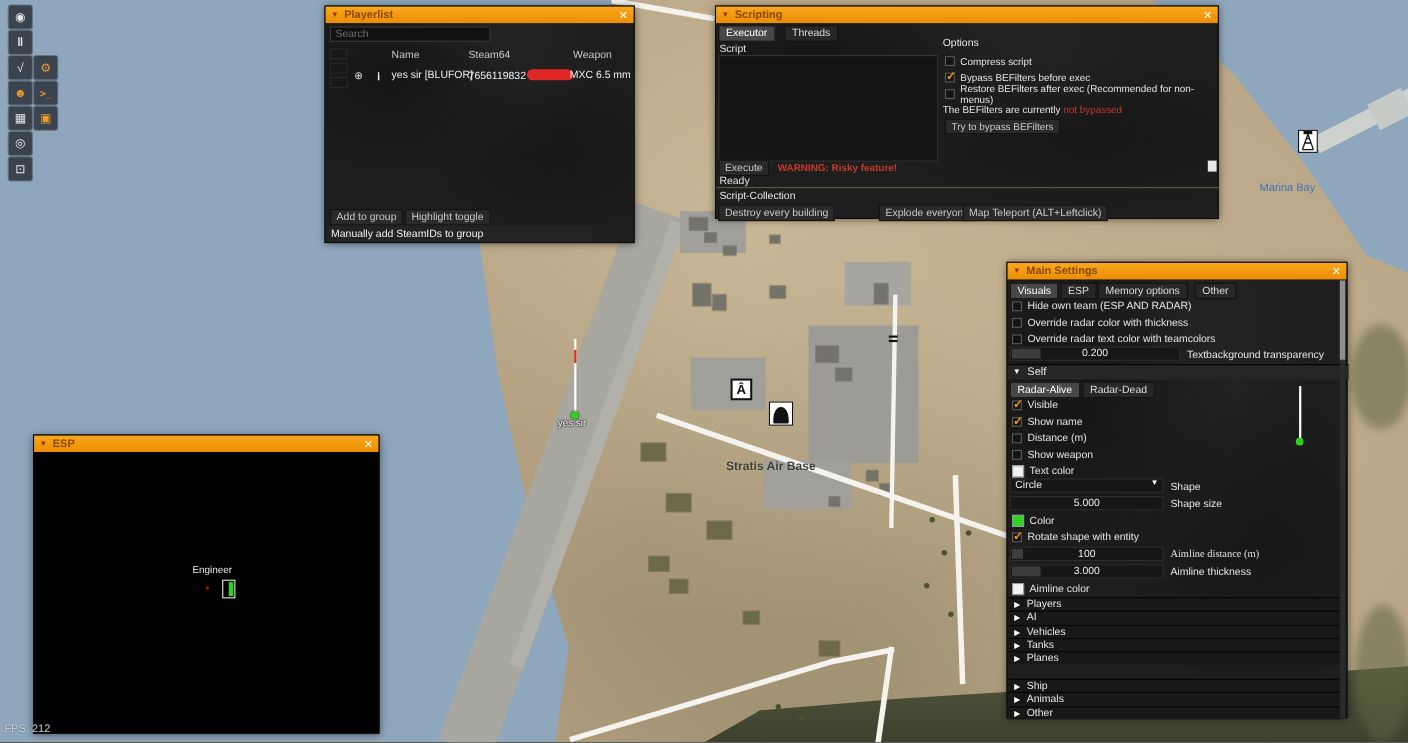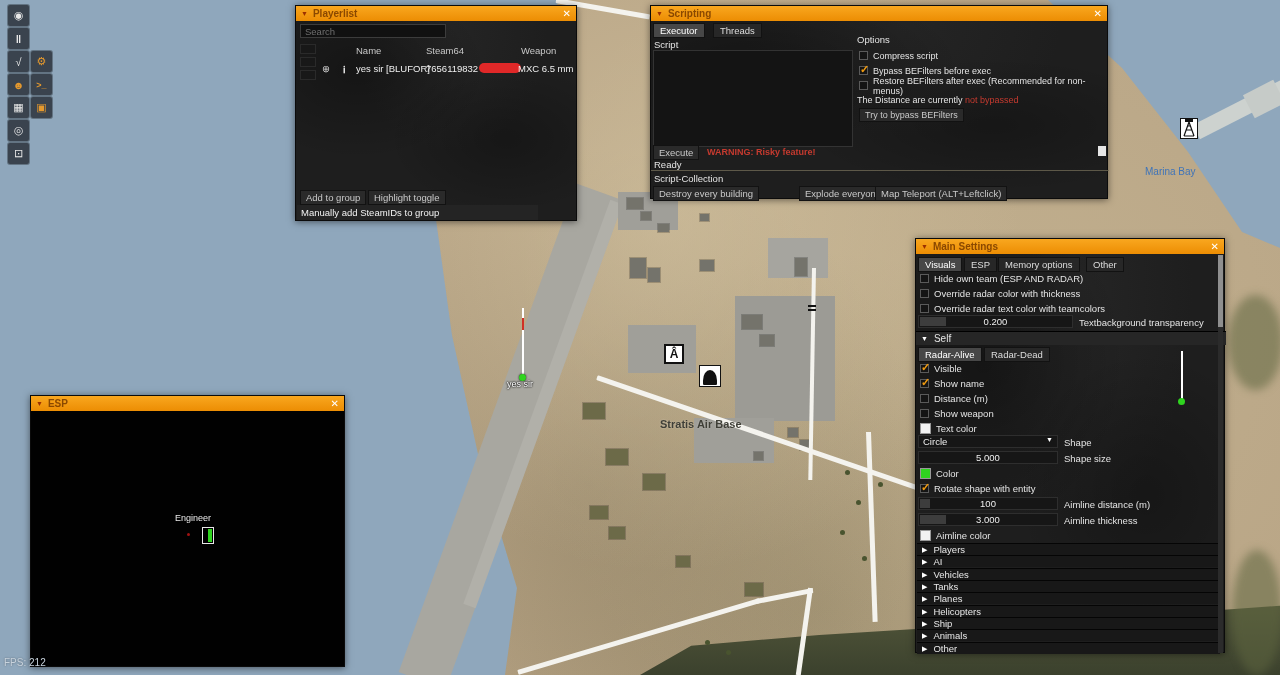--- a/index.html
+++ b/index.html
@@ -218,21 +218,21 @@
     <div class="crow" style="left:208px;top:58px;">
       <span class="chk">
           <span class="tick">✓</span>
         </span>
       <span style="font-size:9px;">Bypass BEFilters before exec</span>
     </div>
     <div class="crow" style="left:208px;top:73px;">
       <span class="chk"></span>
       <span style="font-size:9px;">Restore BEFilters after exec (Recommended for non-menus)</span>
     </div>
-    <div class="flabel" style="left:206px;top:89px;font-size:9px;"><span>The Distance are currently </span><span class="red">not bypassed</span></div>
+    <div class="flabel" style="left:206px;top:89px;font-size:9px;"><span>The BEFilters are currently </span><span class="red">not bypassed</span></div>
     <span class="btn" style="position:absolute;left:208px;top:102px;font-size:9px;">Try to bypass BEFilters</span>
     <span class="btn" style="position:absolute;left:2px;top:139px;">Execute</span>
     <span class="flabel red" style="left:56px;top:141px;font-size:9px;font-weight:bold;">WARNING: Risky feature!</span>
     <div class="flabel" style="left:3px;top:153px;">Ready</div>
     <div style="position:absolute;left:447px;top:140px;width:8px;height:10px;background:#e6e6e6;"></div>
     <div style="position:absolute;left:0;top:164px;width:458px;height:1px;background:#6e6854;opacity:.8;"></div>
     <div class="flabel" style="left:3px;top:167px;">Script-Collection</div>
     <span class="btn" style="position:absolute;left:2px;top:180px;">Destroy every building</span>
     <span class="btn" style="position:absolute;left:120px;top:180px;margin-left:28px;">Explode everyone</span>
     <span class="btn" style="position:absolute;left:224px;top:180px;">Map Teleport (ALT+Leftclick)</span>
@@ -314,21 +314,21 @@
     <div class="crow" style="left:4px;top:243px;">
       <span class="chk">
           <span class="tick">✓</span>
         </span>
       <span>Rotate shape with entity</span>
     </div>
     <div class="slider" style="left:2px;top:258px;width:140px;">
       <span class="thumb" style="width:10px;"></span>
       <span class="val">100</span>
     </div>
-    <div class="flabel" style="left:148px;top:260px;">Aimline distance (m)</div>
+    <div class="flabel" style="left:148px;top:260px;font-family:Liberation Serif, serif;">Aimline distance (m)</div>
     <div class="slider" style="left:2px;top:274px;width:140px;">
       <span class="thumb" style="width:26px;"></span>
       <span class="val">3.000</span>
     </div>
     <div class="flabel" style="left:148px;top:276px;">Aimline thickness</div>
     <div class="crow" style="left:4px;top:290px;">
       <span class="swatch" style="background:#f2f2f2;"></span>
       <span>Aimline color</span>
     </div>
 
@@ -344,24 +344,20 @@
         <span class="arr">▶</span>
         <span>Vehicles</span>
       </div>
     <div class="cat" style="top:341px;">
         <span class="arr">▶</span>
         <span>Tanks</span>
       </div>
     <div class="cat" style="top:353px;">
         <span class="arr">▶</span>
         <span>Planes</span>
-      </div>
-    <div class="cat" style="top:366px;">
-        <span class="arr">▶</span>
-        <span>Helicopters</span>
       </div>
     <div class="cat" style="top:378px;">
         <span class="arr">▶</span>
         <span>Ship</span>
       </div>
     <div class="cat" style="top:390px;">
         <span class="arr">▶</span>
         <span>Animals</span>
       </div>
     <div class="cat" style="top:403px;">

